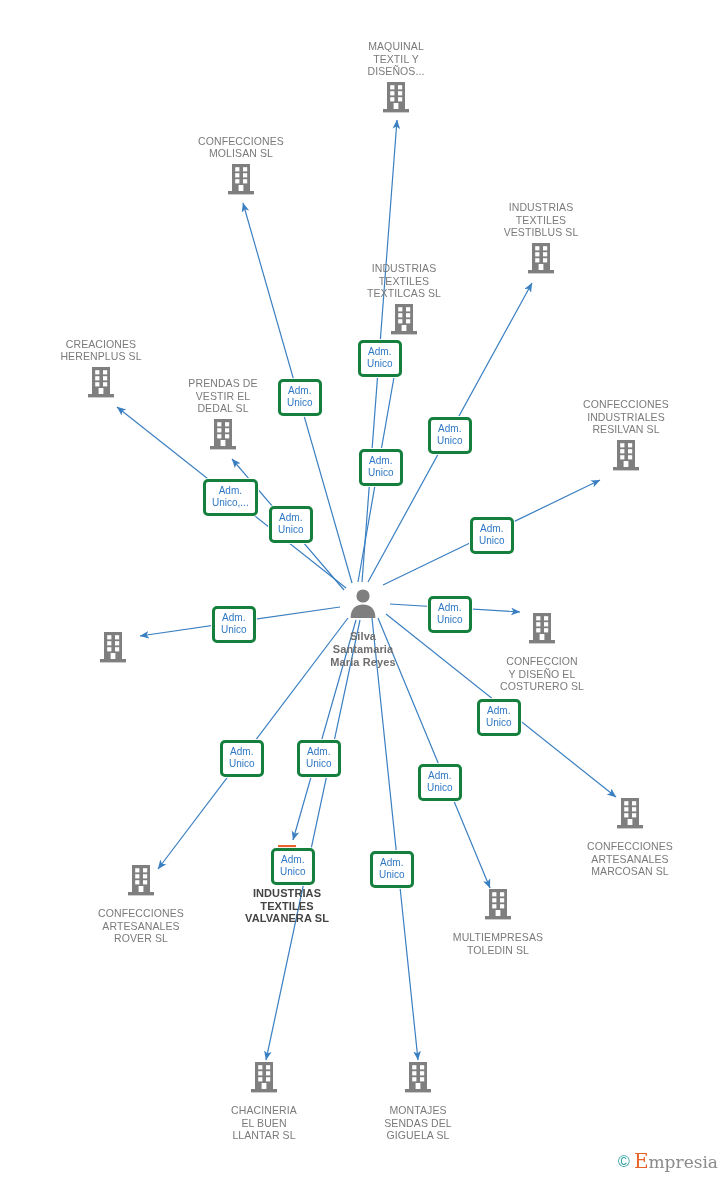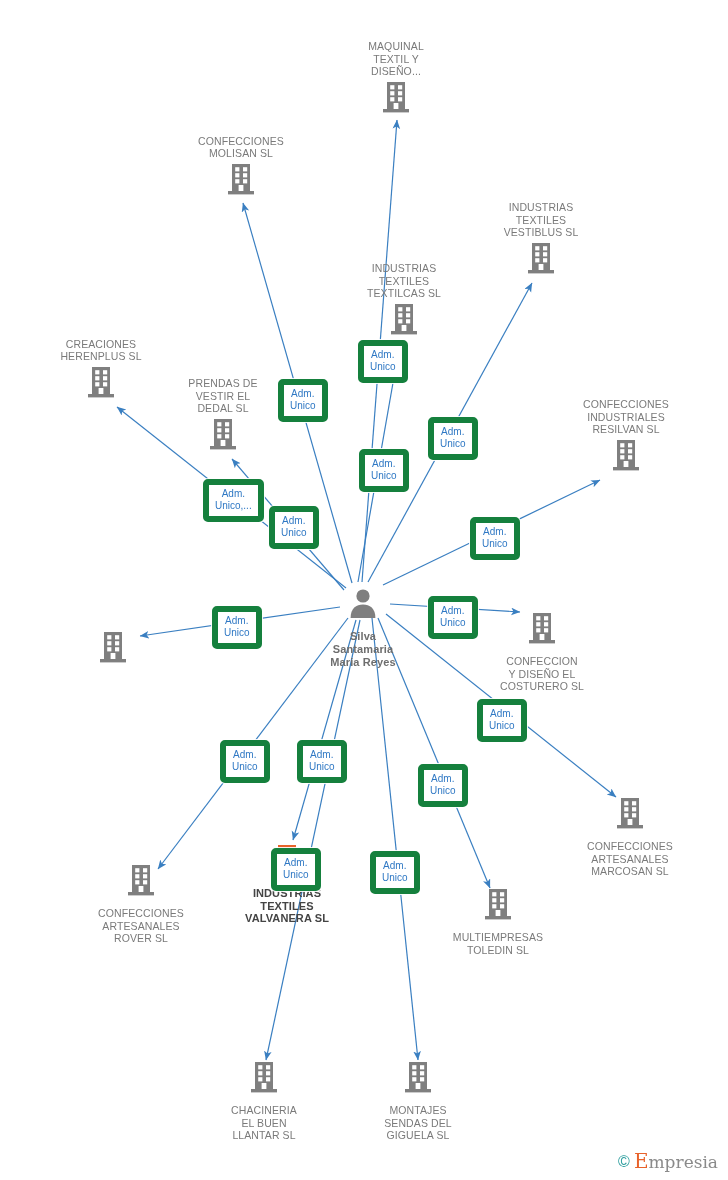--- a/index.html
+++ b/index.html
@@ -18,21 +18,21 @@
     letter-spacing:.1px;white-space:pre-line;
   }
   .node.below .cap{margin-top:2px;}
   .node.above .cap{margin-bottom:2px;}
 
   .node.focus .cap{color:#444;font-weight:bold;font-size:11px;}
   .node.person .cap{color:#6e6e6e;font-size:11px;line-height:13px;}
 
   
   .chip{
-    position:absolute;background:#ffffff;border:6px solid #15803d;
+    position:absolute;background:#ffffff;border:3px solid #15803d;
     border-radius:5px;color:#2f78c4;font-size:10px;line-height:12px;
     padding:3px 6px 4px;text-align:center;white-space:pre-line;
     box-shadow:0 0 0 1px rgba(255,255,255,.9);
   }
 
   
   #watermark{
     position:absolute;right:10px;bottom:9px;display:flex;align-items:center;gap:4px;
   }
   #watermark .c{color:#2a9d9d;font-size:16px;line-height:16px;}
@@ -81,21 +81,21 @@
     </span>
     <span class="cap">Silva
 Santamaria
 Maria Reyes</span>
   </div>
 
   <div id="node-layer">
       <div class="node above" style="left: 396px; top: 40.2px;">
         <span class="cap">MAQUINAL
 TEXTIL Y
-DISEÑO...</span>
+DISEÑOS...</span>
         <span class="glyph"><svg width="30" height="34" viewBox="0 0 30 34">
             <g fill="#7f7f7f">
               <rect x="6" y="2" width="18" height="27"></rect>
               <rect x="2" y="29" width="26" height="3.4"></rect>
             </g>
             <g fill="#ffffff">
               <rect x="9.2" y="5.2" width="4.2" height="4.2"></rect>
               <rect x="17" y="5.2" width="4.2" height="4.2"></rect>
               <rect x="9.2" y="11.2" width="4.2" height="4.2"></rect>
               <rect x="17" y="11.2" width="4.2" height="4.2"></rect>

